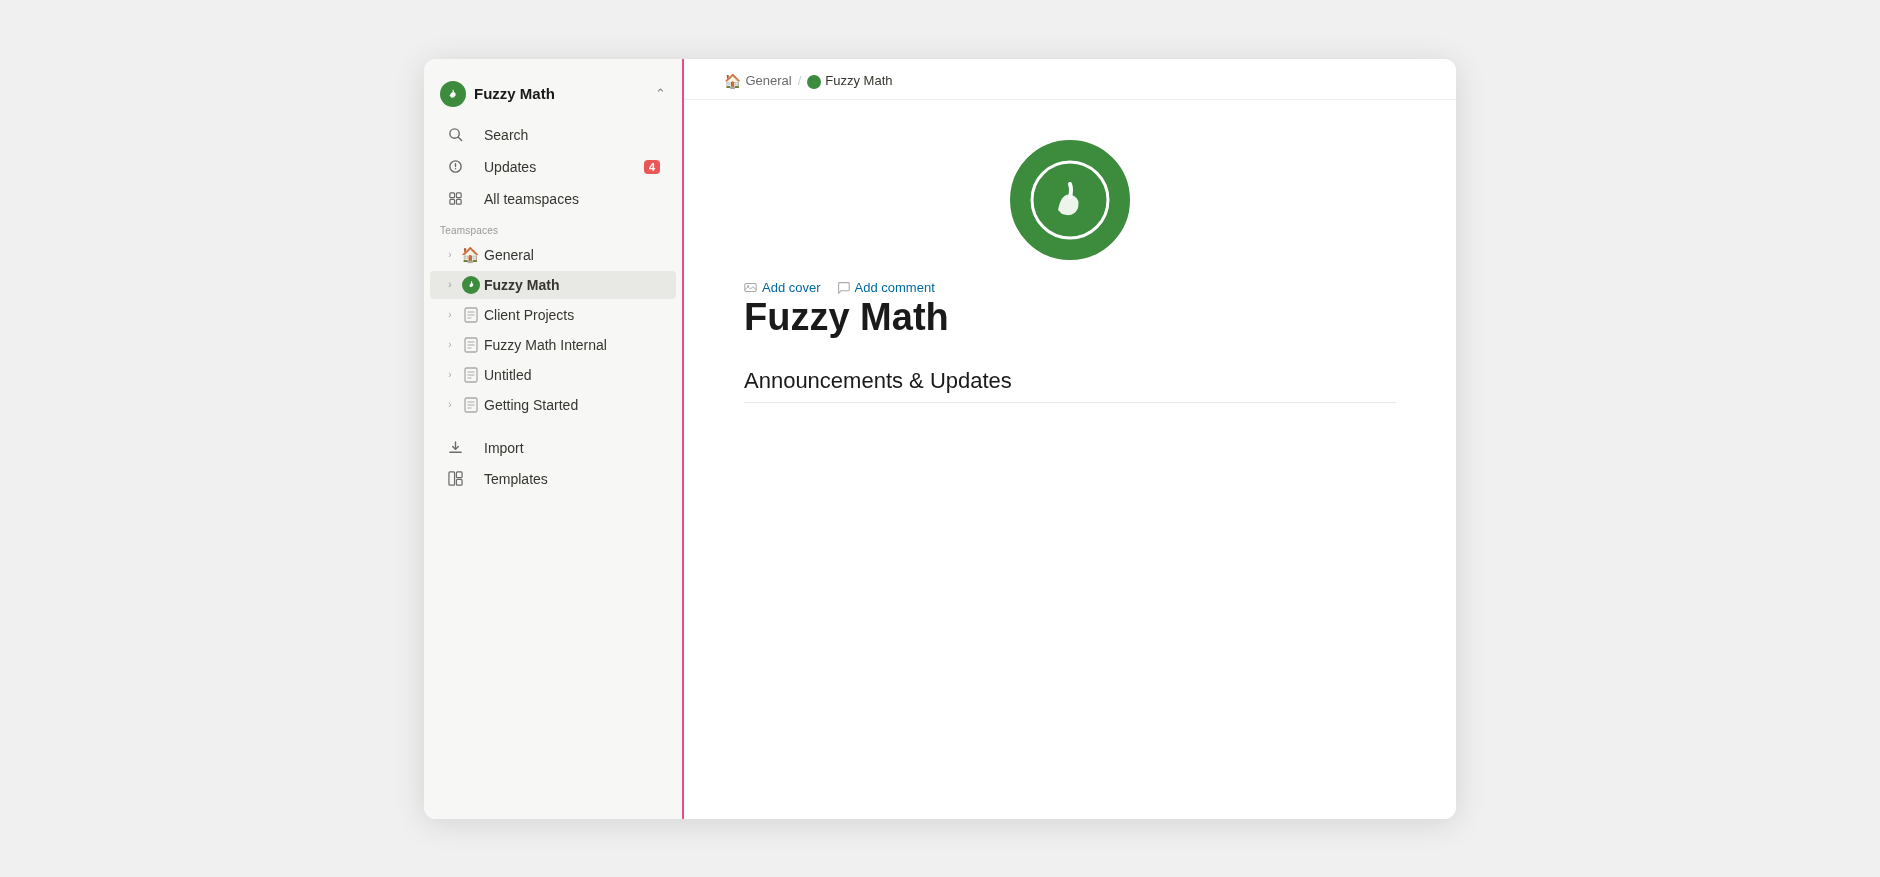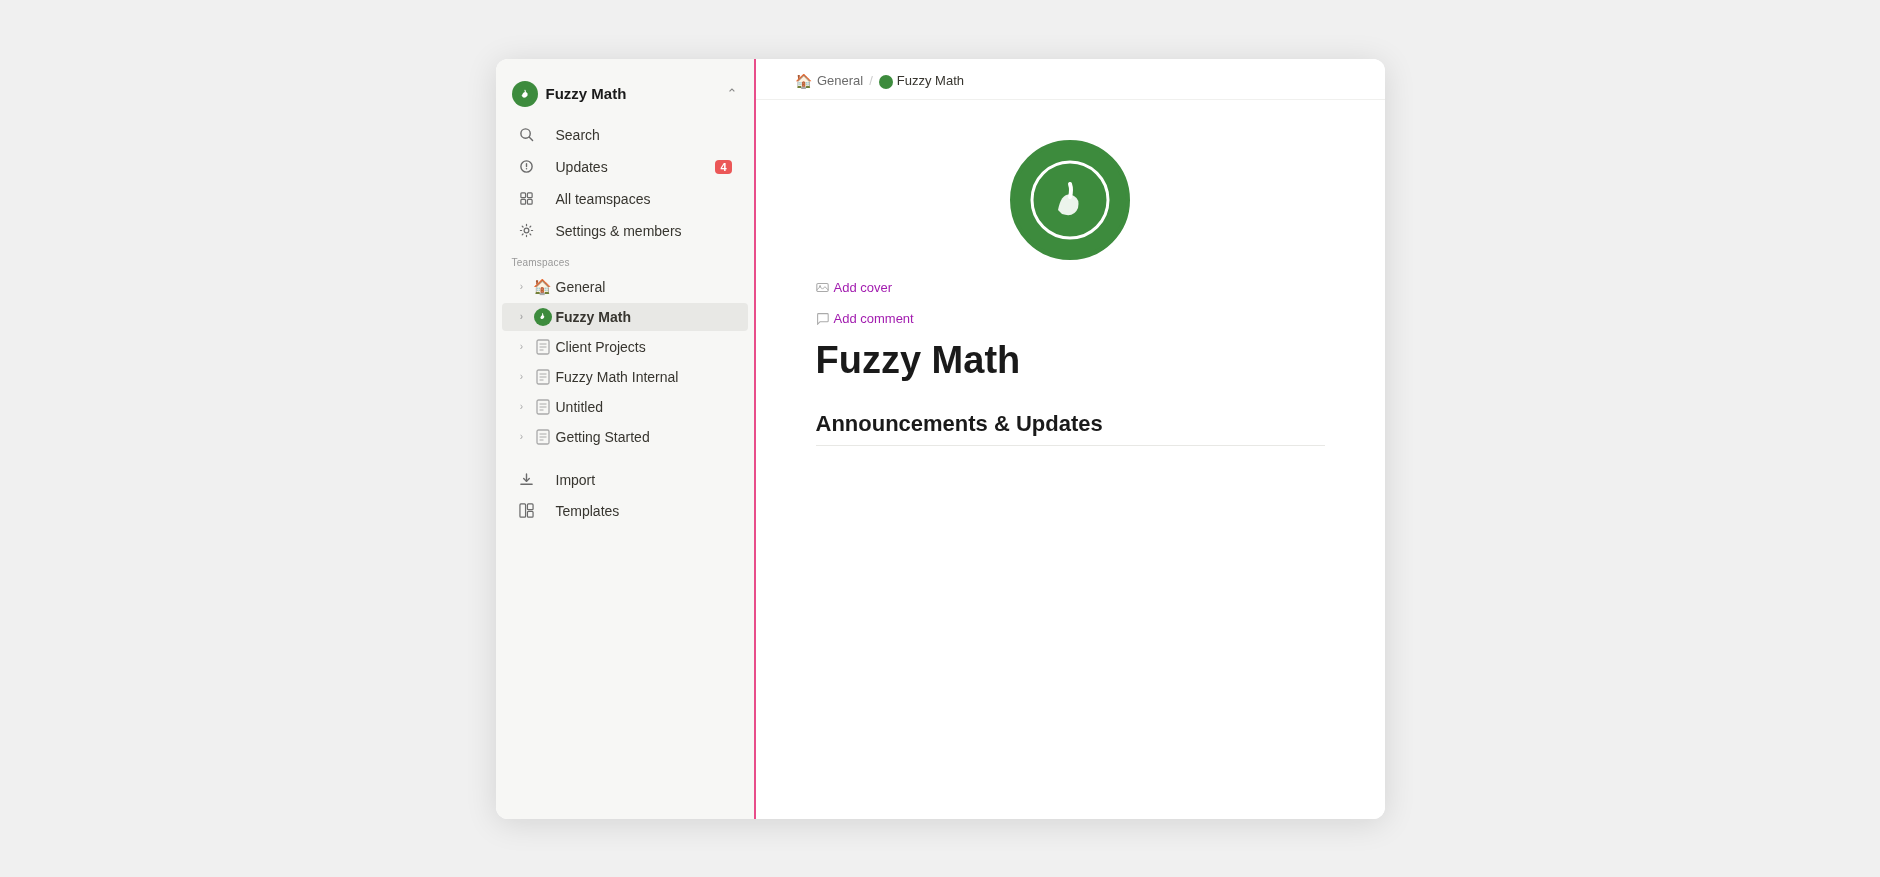--- a/index.html
+++ b/index.html
@@ -8,21 +8,21 @@
       background: #f0f0f0;
       display: flex;
       justify-content: center;
       align-items: center;
       min-height: 100vh;
       width: 1880px;
       min-height: 877px;
     }
     .app-container {
       display: flex;
-      width: 889px;
+      width: 1032px;
       height: 760px;
       background: #fff;
       border-radius: 12px;
       overflow: hidden;
       box-shadow: 0 4px 32px rgba(0,0,0,0.12);
     }
     
     .sidebar {
       width: 260px;
       min-width: 260px;
@@ -202,41 +202,39 @@
       justify-content: center;
       background: #3d8b3d;
     }
     .page-logo svg {
       width: 80px;
       height: 80px;
     }
     .page-actions {
       display: flex;
       gap: 16px;
-      margin-bottom: 12px;
-      color: #a21caf;
+      color: #0369a1;
       font-size: 13px;
-      flex-direction: column;
     }
     .page-action {
       display: flex;
       align-items: center;
       gap: 5px;
       cursor: pointer;
     }
     .page-title {
       font-size: 38px;
       font-weight: 700;
       color: #1a1a1a;
       margin-bottom: 28px;
       line-height: 1.2;
     }
     .page-section-title {
       font-size: 22px;
-      font-weight: 700;
+      font-weight: 400;
       color: #1a1a1a;
       margin-bottom: 8px;
     }
     .page-divider {
       width: 100%;
       height: 1px;
       background: #e8e8e5;
       margin-bottom: 16px;
     }
   </style>
@@ -286,29 +284,20 @@
         <svg width="15" height="15" viewBox="0 0 16 16" fill="none">
             <rect x="2" y="2" width="5" height="5" rx="1" stroke="#6b6b6b" stroke-width="1.3"></rect>
             <rect x="9" y="2" width="5" height="5" rx="1" stroke="#6b6b6b" stroke-width="1.3"></rect>
             <rect x="2" y="9" width="5" height="5" rx="1" stroke="#6b6b6b" stroke-width="1.3"></rect>
             <rect x="9" y="9" width="5" height="5" rx="1" stroke="#6b6b6b" stroke-width="1.3"></rect>
           </svg>
       </span>
       <span>All teamspaces</span>
     </div>
 
-    <div class="sidebar-nav-item">
-      <span class="nav-icon">
-        <svg width="15" height="15" viewBox="0 0 16 16" fill="none">
-            <circle cx="8" cy="8" r="2.5" stroke="#6b6b6b" stroke-width="1.3"></circle>
-            <path d="M8 1.5v1.3M8 13.2v1.3M1.5 8h1.3M13.2 8h1.3M3.4 3.4l0.9 0.9M11.7 11.7l0.9 0.9M3.4 12.6l0.9-0.9M11.7 4.3l0.9-0.9" stroke="#6b6b6b" stroke-width="1.3" stroke-linecap="round"></path>
-          </svg>
-      </span>
-      <span>Settings &amp; members</span>
-    </div>
 
     <div class="section-label">Teamspaces</div>
 
     <div class="tree-item">
       <div class="chevron-right">›</div>
       <div class="item-icon house-icon">🏠</div>
       <span>General</span>
     </div>
 
     <div class="tree-item active">

